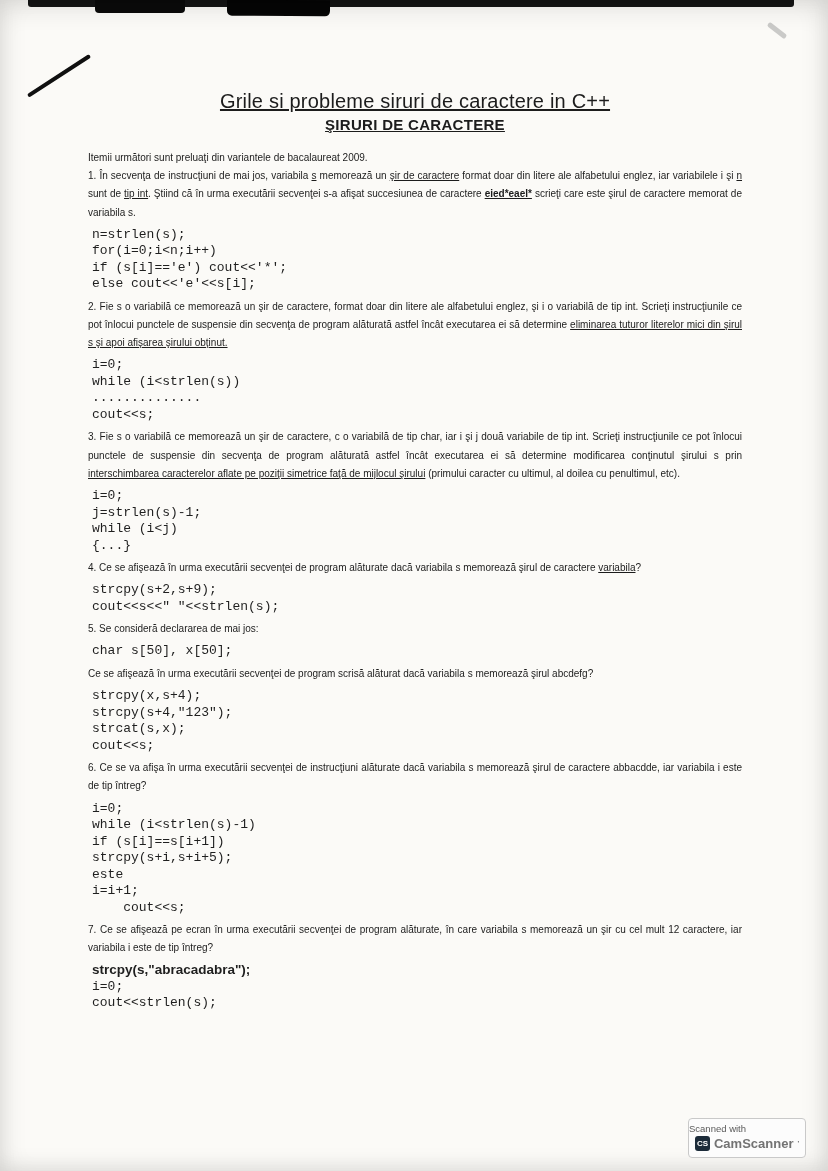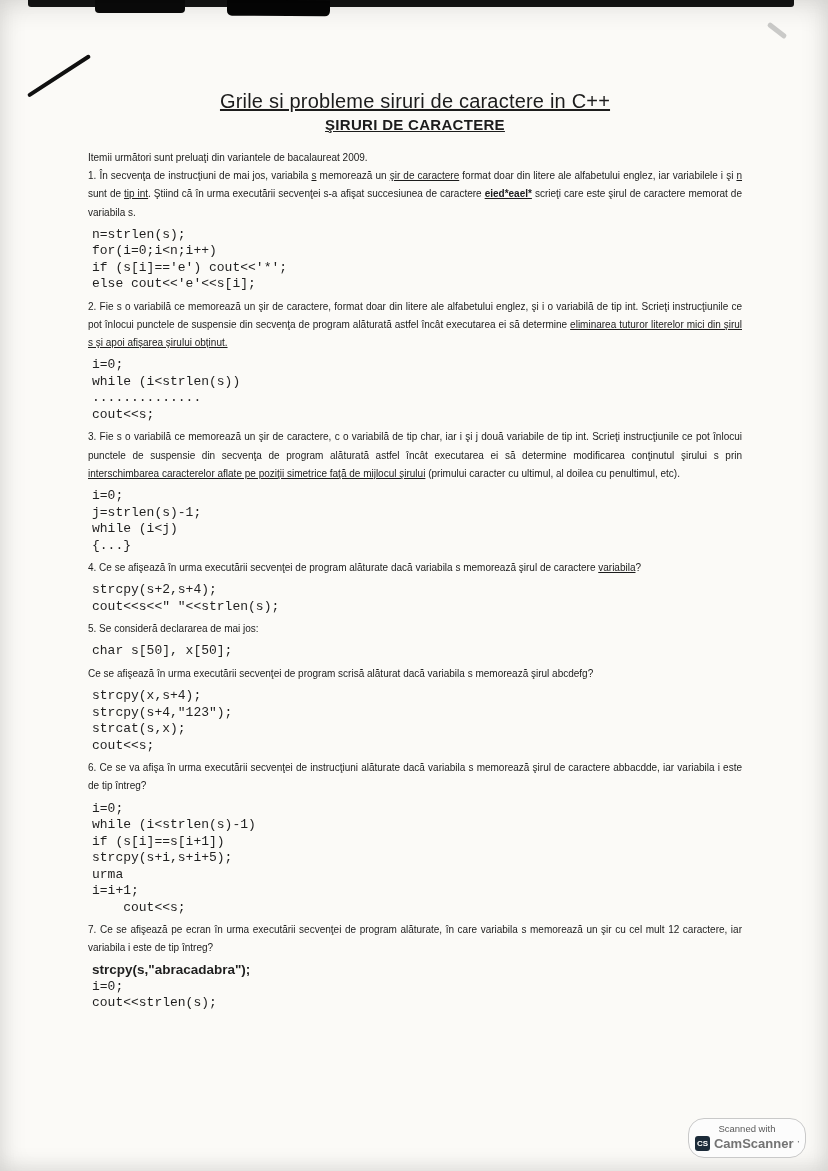--- a/index.html
+++ b/index.html
@@ -59,22 +59,22 @@
   .code-line {
     font-family: "Liberation Mono", monospace;
     font-size: 13px; line-height: 16.5px; white-space: pre; color: #1f1f1f;
   }
   .code-line.sans {
     font-family: "Liberation Sans", sans-serif; font-weight: 700; font-size: 13.5px;
   }
   .badge {
     position: absolute; right: 22px; bottom: 13px; z-index: 6;
     width: 118px; height: 40px;
-    background: #fcfcfc; border: 1px solid #c9c9c9; border-radius: 16px;
-    text-align: center; padding-top: 4px;
+    background: #fcfcfc; border: 1px solid #c9c9c9; border-radius: 4px;
+    padding-top: 4px;
   }
   .badge-top { font-size: 9.5px; color: #5a5a5a; line-height: 11px; }
   .badge-row { display: flex; align-items: center; justify-content: center; gap: 4px; margin-top: 2px; }
   .cs-logo {
     display: inline-flex; align-items: center; justify-content: center;
     width: 15px; height: 15px; background: #1c2b39; color: #fff;
     font-size: 8px; font-weight: 700; border-radius: 3px;
   }
   .badge-name { font-size: 13px; font-weight: 700; color: #737373; }
   .badge-tm { font-size: 8px; color: #333; vertical-align: top; }
@@ -110,41 +110,41 @@
         </div>
         <p class="para"><span>3. Fie s o variabilă ce memorează un şir de caractere, c o variabilă de tip char, iar i şi j două variabile de tip int. Scrieţi instrucţiunile ce pot înlocui punctele de suspensie din secvenţa de program alăturată astfel încât executarea ei să determine modificarea conţinutul şirului s prin </span><span class="u">interschimbarea caracterelor aflate pe poziţii simetrice faţă de mijlocul şirului</span><span> (primului caracter cu ultimul, al doilea cu penultimul, etc).</span></p>
         <div class="code">
           <div class="code-line">i=0;</div>
           <div class="code-line">j=strlen(s)-1;</div>
           <div class="code-line">while (i&lt;j)</div>
           <div class="code-line">{...}</div>
         </div>
         <p class="para"><span>4. Ce se afişează în urma executării secvenţei de program alăturate dacă variabila s memorează şirul de caractere </span><span class="u">variabila</span><span>?</span></p>
         <div class="code">
-          <div class="code-line">strcpy(s+2,s+4);</div>
+          <div class="code-line">strcpy(s+2,s+9);</div>
           <div class="code-line">cout&lt;&lt;s&lt;&lt;" "&lt;&lt;strlen(s);</div>
         </div>
         <p class="para"><span>5. Se consideră declararea de mai jos:</span></p>
         <div class="code">
           <div class="code-line">char s[50], x[50];</div>
         </div>
         <p class="para"><span>Ce se afişează în urma executării secvenţei de program scrisă alăturat dacă variabila s memorează şirul abcdefg?</span></p>
         <div class="code">
           <div class="code-line">strcpy(x,s+4);</div>
           <div class="code-line">strcpy(s+4,"123");</div>
           <div class="code-line">strcat(s,x);</div>
           <div class="code-line">cout&lt;&lt;s;</div>
         </div>
         <p class="para"><span>6. Ce se va afişa în urma executării secvenţei de instrucţiuni alăturate dacă variabila s memorează şirul de caractere abbacdde, iar variabila i este de tip întreg?</span></p>
         <div class="code">
           <div class="code-line">i=0;</div>
           <div class="code-line">while (i&lt;strlen(s)-1)</div>
           <div class="code-line">if (s[i]==s[i+1])</div>
           <div class="code-line">strcpy(s+i,s+i+5);</div>
-          <div class="code-line">urma</div>
+          <div class="code-line">este</div>
           <div class="code-line">i=i+1;</div>
           <div class="code-line">    cout&lt;&lt;s;</div>
         </div>
         <p class="para"><span>7. Ce se afişează pe ecran în urma executării secvenţei de program alăturate, în care variabila s memorează un şir cu cel mult 12 caractere, iar variabila i este de tip întreg?</span></p>
         <div class="code">
           <div class="code-line sans">strcpy(s,"abracadabra");</div>
           <div class="code-line">i=0;</div>
           <div class="code-line">cout&lt;&lt;strlen(s);</div>
         </div>
       </div>

